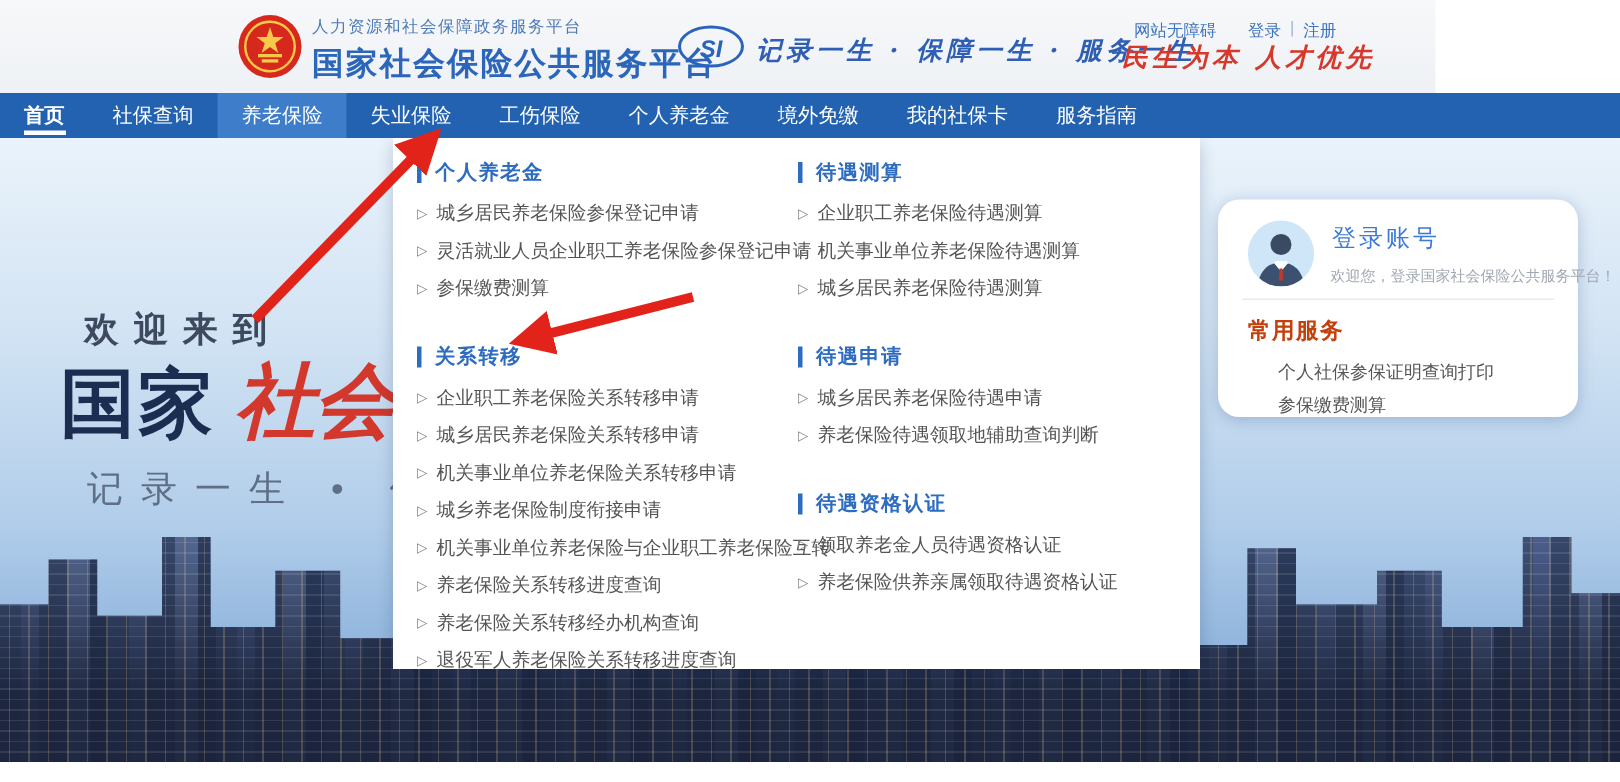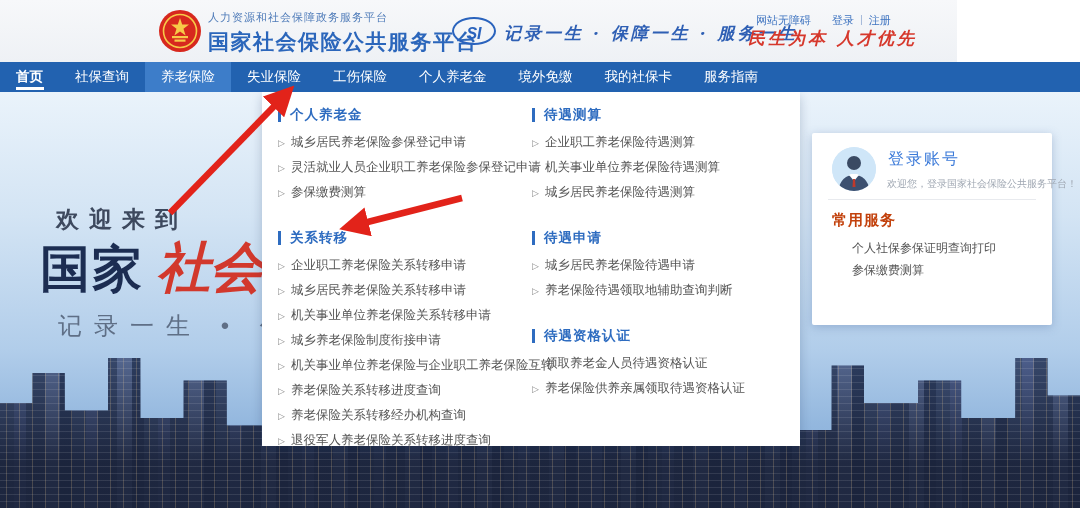--- a/index.html
+++ b/index.html
@@ -74,22 +74,22 @@
   .menu-col.c2 { left:270px; }
   .menu-section + .menu-section { margin-top:24px; }
   .menu-header { display:flex; align-items:center; height:18px; margin-bottom:6px; }
   .menu-header .bar { width:3px; height:14px; background:#2e6cc0; margin-right:9px; }
   .menu-header .htext { color:#2e6cc0; font-size:13.5px; font-weight:bold; letter-spacing:1px; }
   .menu-item { display:flex; align-items:center; height:25px; font-size:12.5px; color:#555;
     text-decoration:none; white-space:nowrap; cursor:pointer; }
   .menu-item .tri { color:#8a8a8a; font-size:9px; margin-right:6px; }
 
   
-  .account-card { position:absolute; left:812px; top:41px; width:240px; height:192px; background:#fff;
-    border-radius:2px; box-shadow:0 2px 10px rgba(80,110,160,.35); z-index:5; }
+  .account-card { position:absolute; left:812px; top:41px; width:240px; height:145px; background:#fff;
+    border-radius:14px; box-shadow:0 2px 10px rgba(80,110,160,.35); z-index:5; }
   .avatar { position:absolute; left:20px; top:14px; width:44px; height:44px; border-radius:50%;
     background:#cfe6f8; overflow:hidden; }
   .login-account { position:absolute; left:76px; top:16px; font-size:16px; color:#3b7ad9;
     text-decoration:none; letter-spacing:2px; }
   .welcome-text { position:absolute; left:75px; top:44px; font-size:10px; color:#a0a8b3; white-space:nowrap; }
   .card-divider { position:absolute; left:16px; right:16px; top:66px; border-top:1px solid #e8eaee; }
   .services-title { position:absolute; left:20px; top:78px; font-size:15px; font-weight:bold;
     color:#c2410c; letter-spacing:1px; }
   .services-list { position:absolute; left:40px; top:104px; }
   .service-item { display:block; height:22px; line-height:22px; font-size:12px; color:#555;

